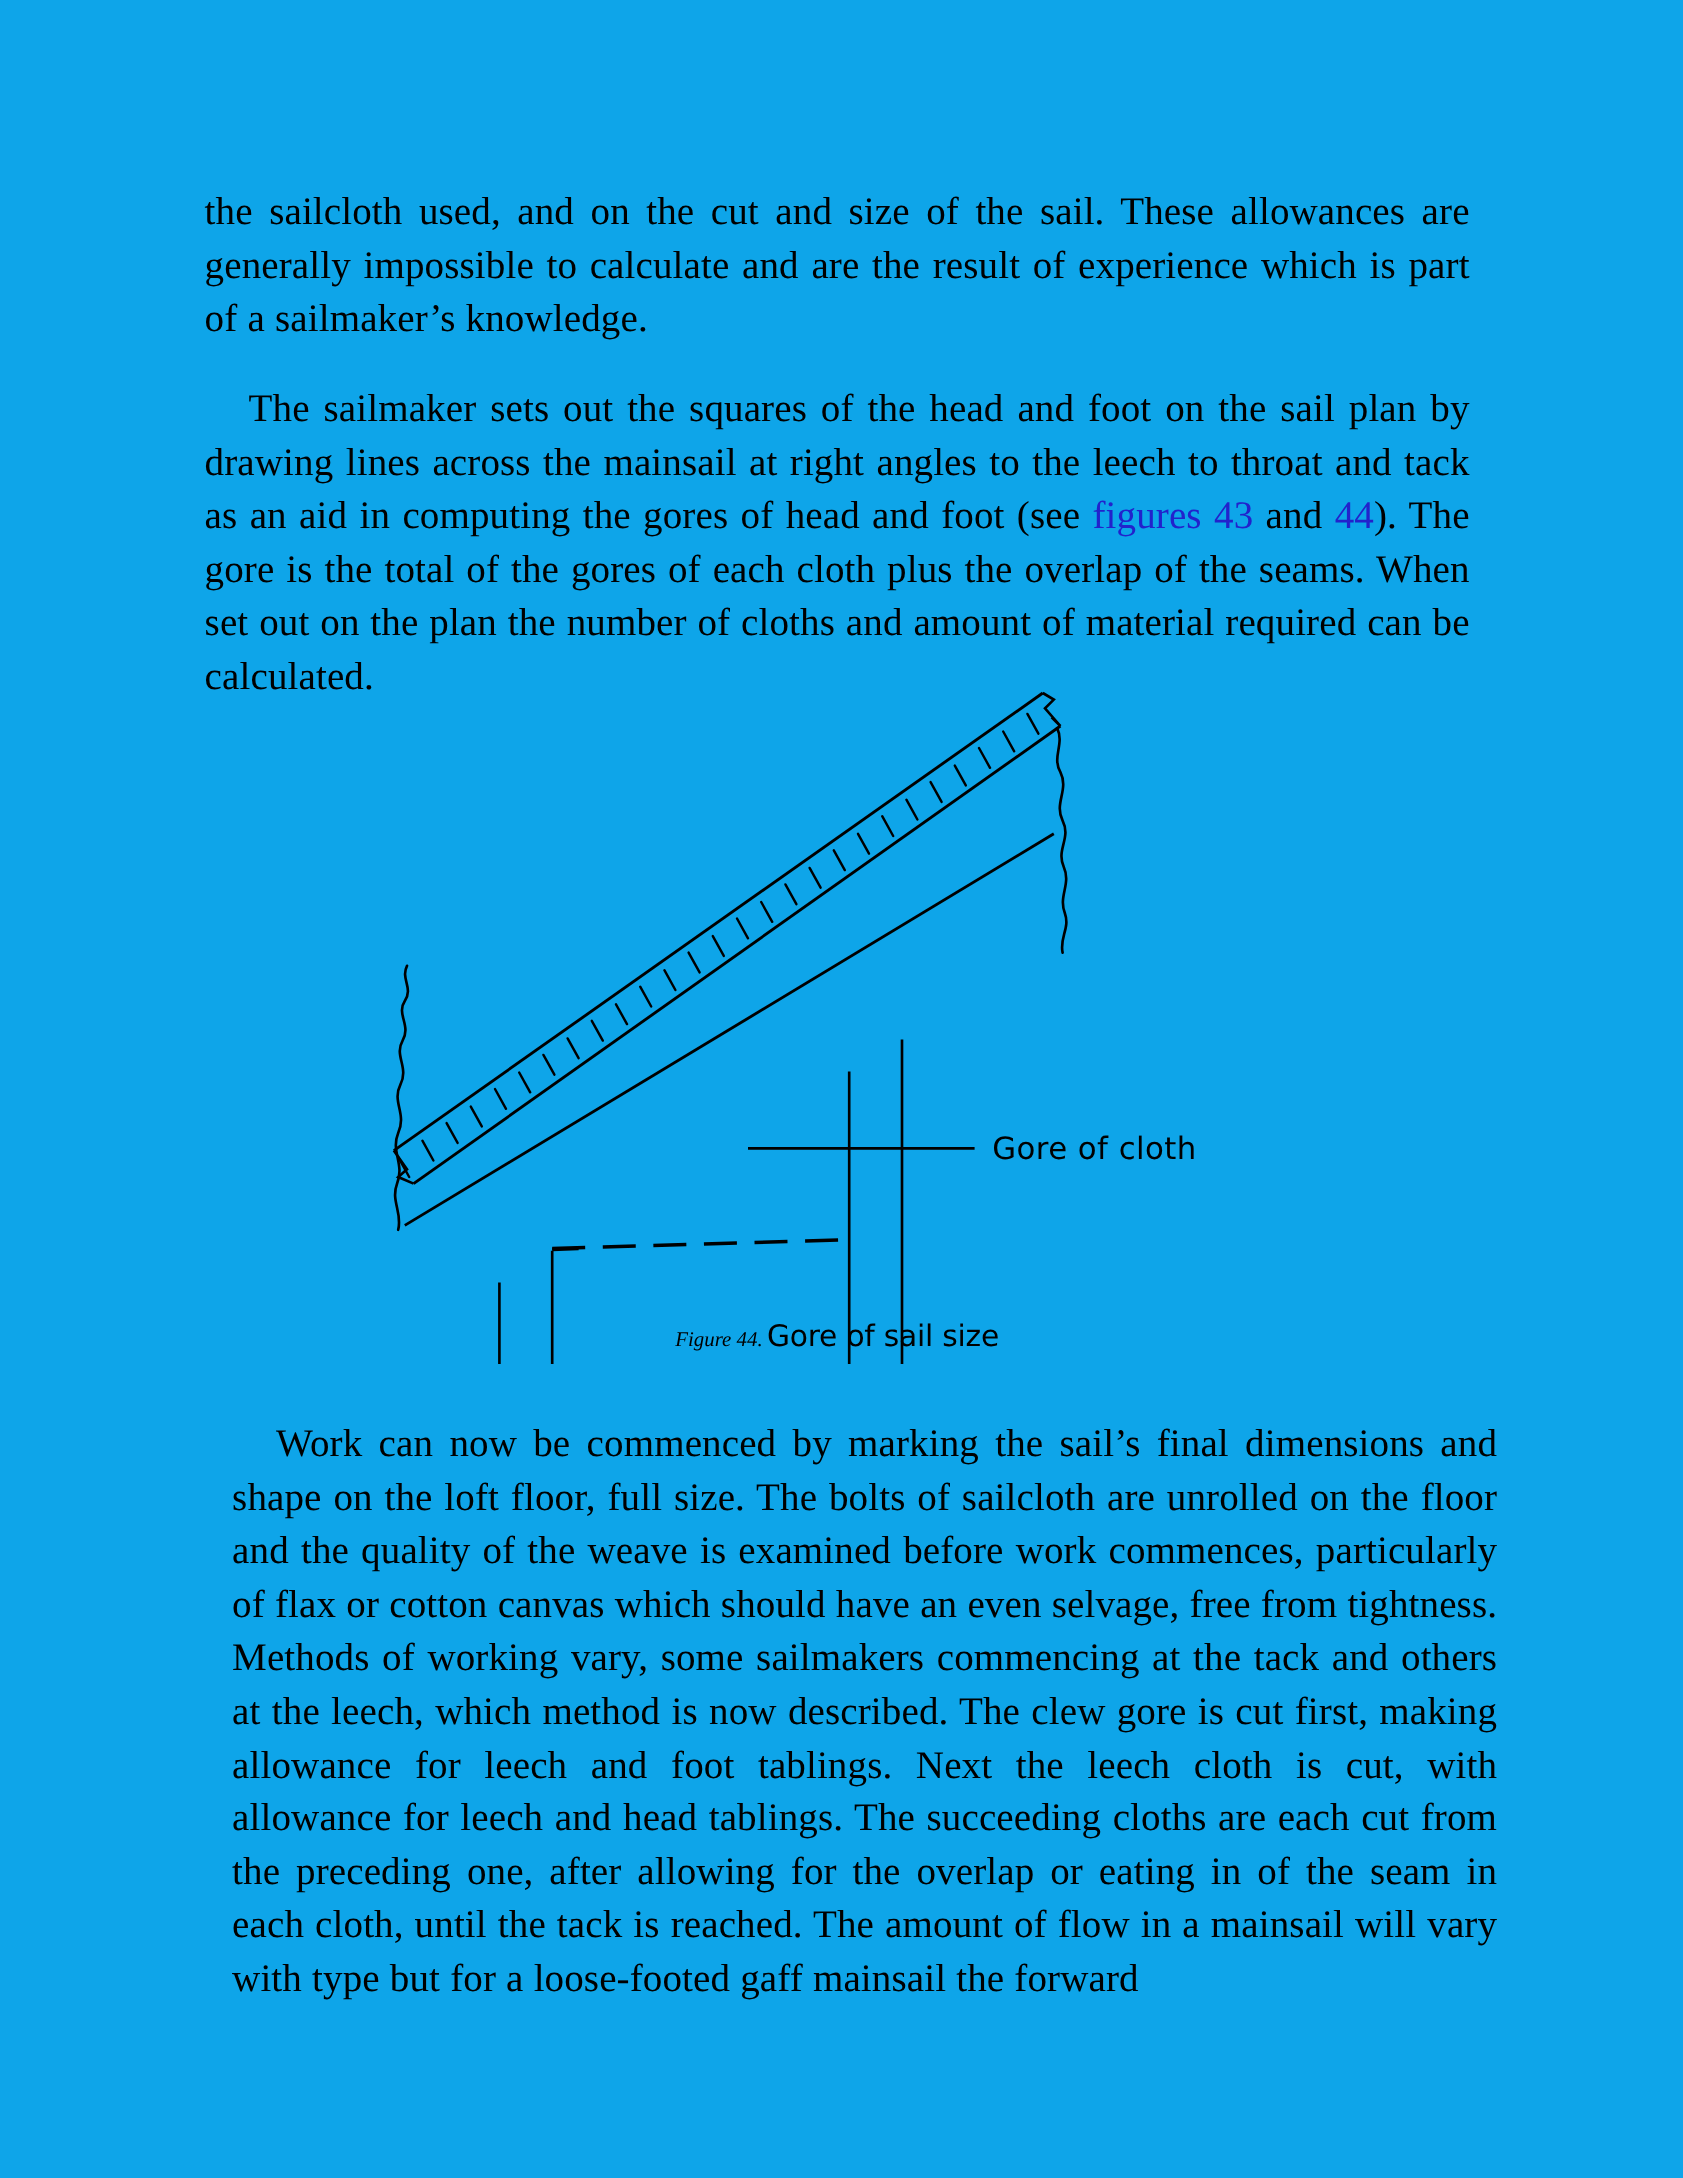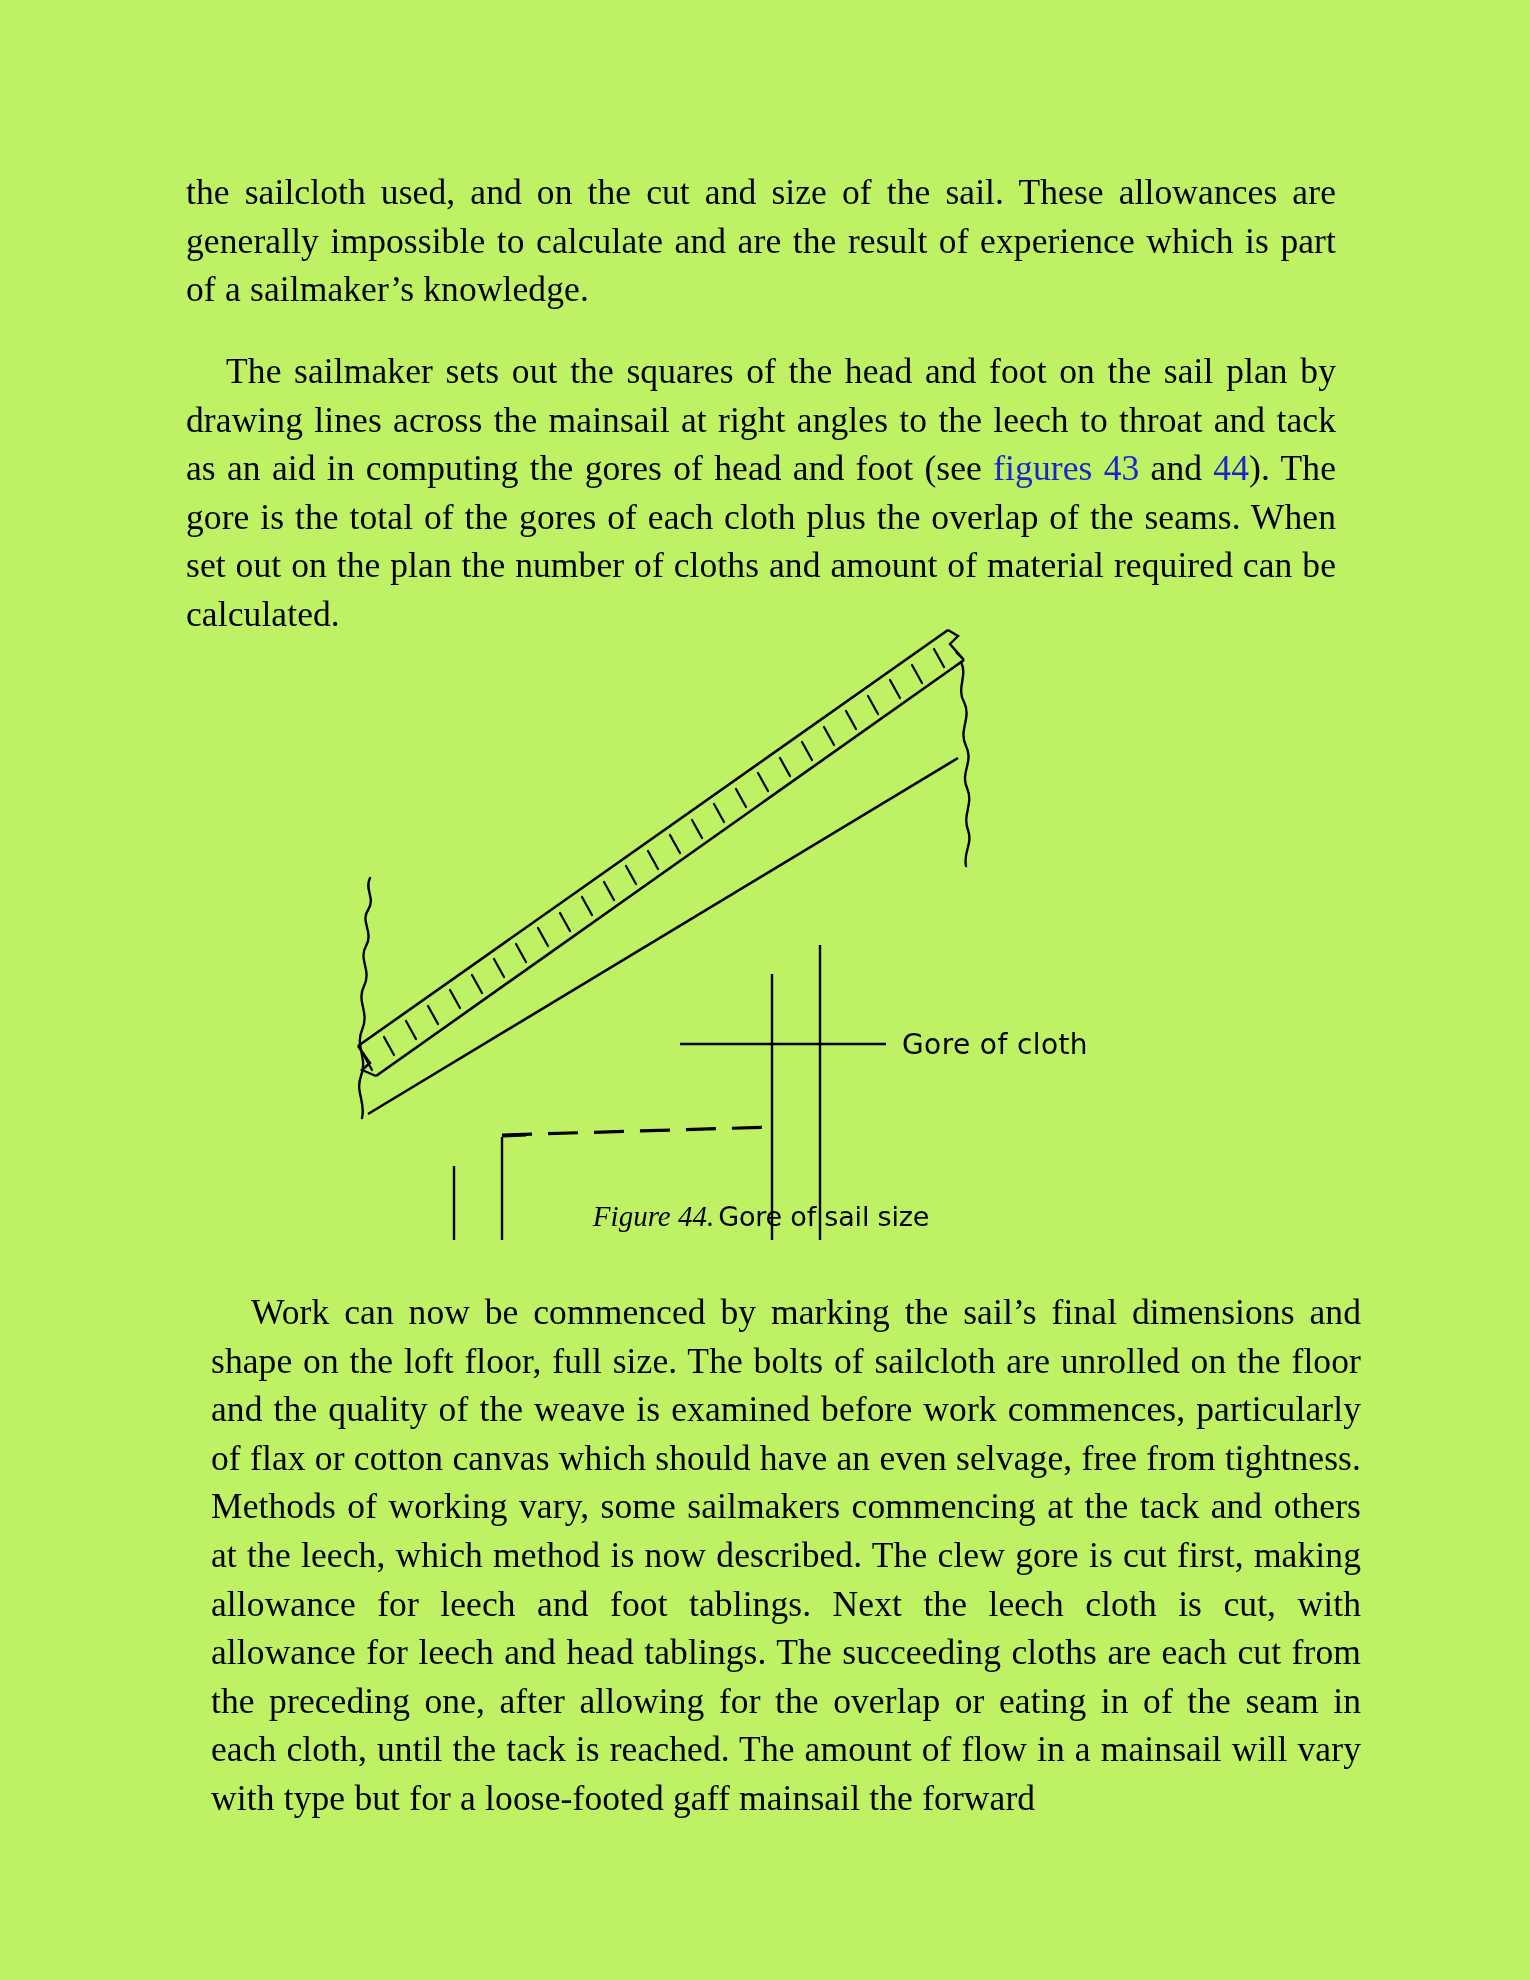--- a/index.html
+++ b/index.html
@@ -15,21 +15,21 @@
     overflow: hidden;
     font-family: "Liberation Serif", "DejaVu Serif", serif;
     color: #000000;
   }
 
   #page {
     position: absolute;
     left: 0; top: 0;
     width: 1530px;
     height: 1980px;
-    background: #bef264;
+    background: #0ea5e9;
   }
 
   .text-column {
     position: absolute;
     left: 186px;
     width: 1150px;
   }
 
   p.body-par {
     margin: 0;
@@ -75,21 +75,21 @@
     position: absolute;
     left: 0;
     top: 600px;
     width: 1150px;
     text-align: center;
     white-space: nowrap;
   }
   .cap-figno {
     font-family: "Liberation Serif", "DejaVu Serif", serif;
     font-style: italic;
-    font-size: 29px;
+    font-size: 19px;
   }
   .cap-title {
     font-family: "DejaVu Sans", "Liberation Sans", sans-serif;
     font-size: 27px;
     letter-spacing: -0.2px;
   }
   .fig-label {
     font-family: "DejaVu Sans", "Liberation Sans", sans-serif;
     font-size: 28px;
     fill: #000000;

